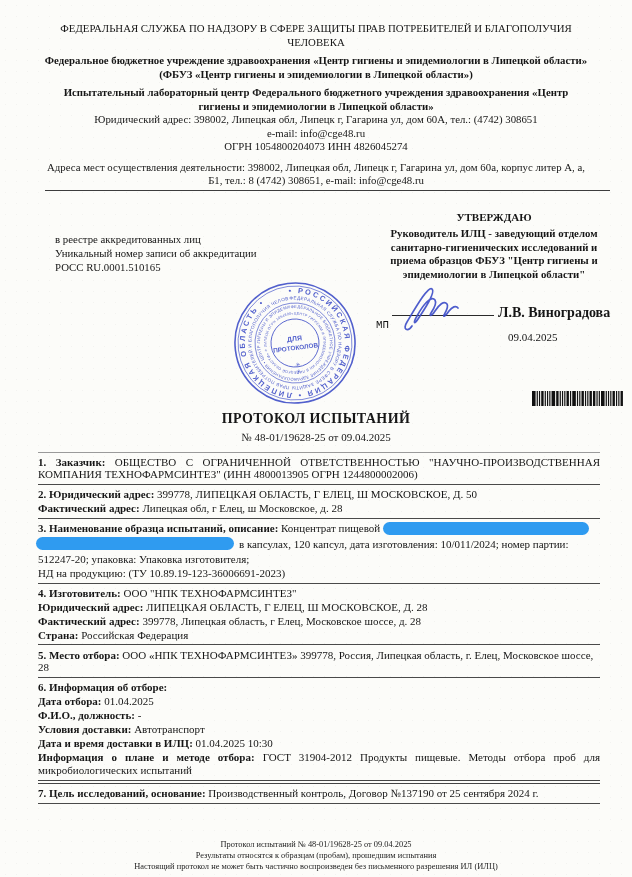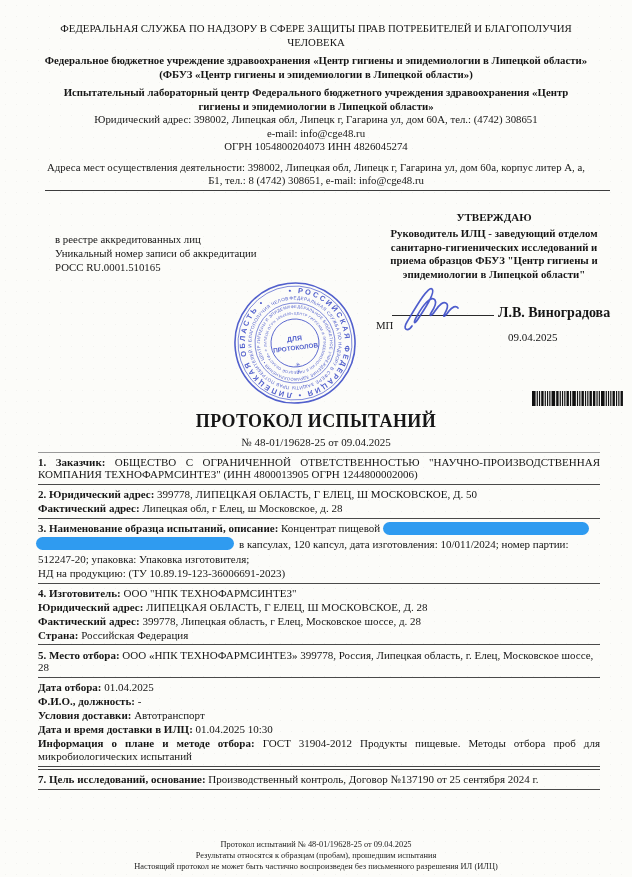--- a/index.html
+++ b/index.html
@@ -18,32 +18,32 @@
   .header { position:absolute; top:22px; left:16px; right:16px; text-align:center;
             font-size:10.8px; line-height:13.5px; }
   .header .block { margin-bottom:5px; }
   .header .block.gap { margin-top:7px; }
 
   
   .rule-top { position:absolute; top:190px; left:45px; right:22px; height:1.4px; background:#3d3d3d; }
   .accred { position:absolute; top:233px; left:55px; font-size:10.8px; line-height:13.8px; }
   .approve { position:absolute; top:211px; left:368px; width:252px; font-size:10.8px; line-height:13.8px; }
   .approve .ttl { font-size:11px; margin-bottom:2px; }
-  .mp { position:absolute; top:319px; left:376px; font-size:10.8px; }
+  .mp { position:absolute; top:319px; left:376px; font-size:10.8px;font-family:Liberation Mono, monospace; }
   .sig-line { position:absolute; top:315px; left:392px; width:102px; height:1.2px; background:#2a2a2a; }
   .sig-svg { position:absolute; top:282px; left:398px; }
   .sig-name { position:absolute; top:305px; left:498px; font-size:14px; font-weight:bold; }
   .sig-date { position:absolute; top:331px; left:508px; font-size:11px; }
   .stamp { position:absolute; top:281px; left:233px; width:124px; height:124px;
            transform:rotate(-7deg); opacity:0.88; }
   .barcode { position:absolute; top:391px; left:532px; width:92px; height:15px; }
 
   
   .doc-title { position:absolute; top:411px; left:0; right:0; text-align:center; }
-  .doc-title h1 { margin:0; font-size:18px; letter-spacing:0.4px; }
+  .doc-title h1 { margin:0; font-size:14px; letter-spacing:0.4px; }
   .doc-title .num { font-size:11px; margin-top:4px; }
 
   
   .sections { position:absolute; top:449px; left:38px; width:562px;
               font-size:11px; line-height:12.8px; }
   .sections p { margin:0; padding:0.6px 0; }
   .just { text-align:justify; }
   .rule { height:1px; background:#4a4a4a; margin:2.5px 0 2.5px 0; }
   .rule.faint { background:#9a9a9a; }
   .rule.dbl { height:4px; background:transparent; border-top:1px solid #444; border-bottom:1px solid #444; }
@@ -207,20 +207,21 @@
 
     <p><span class="b">4. Изготовитель:</span> <span>ООО "НПК ТЕХНОФАРМСИНТЕЗ"</span></p>
     <p><span class="b">Юридический адрес:</span> <span>ЛИПЕЦКАЯ ОБЛАСТЬ, Г ЕЛЕЦ, Ш МОСКОВСКОЕ, Д. 28</span></p>
     <p><span class="b">Фактический адрес:</span> <span>399778, Липецкая область, г Елец, Московское шоссе, д. 28</span></p>
     <p><span class="b">Страна:</span> <span>Российская Федерация</span></p>
     <div class="rule"></div>
 
     <p><span class="b">5. Место отбора:</span> <span>ООО «НПК ТЕХНОФАРМСИНТЕЗ» 399778, Россия, Липецкая область, г. Елец, Московское шоссе, 28</span></p>
     <div class="rule"></div>
 
+    <p><span class="b">6. Информация об отборе:</span></p>
     <p class="s6row"><span class="b">Дата отбора:</span> <span>01.04.2025</span></p>
     <p class="s6row"><span class="b">Ф.И.О., должность:</span> <span>-</span></p>
     <p class="s6row"><span class="b">Условия доставки:</span> <span>Автотранспорт</span></p>
     <p class="s6row"><span class="b">Дата и время доставки в ИЛЦ:</span> <span>01.04.2025 10:30</span></p>
     <p class="s6row just"><span class="b">Информация о плане и методе отбора:</span> <span>ГОСТ 31904-2012 Продукты пищевые. Методы отбора проб для микробиологических испытаний</span></p>
     <div class="rule dbl"></div>
 
     <p><span class="b">7. Цель исследований, основание:</span> <span>Производственный контроль, Договор №137190 от 25 сентября 2024 г.</span></p>
     <div class="rule"></div>
   </div>

